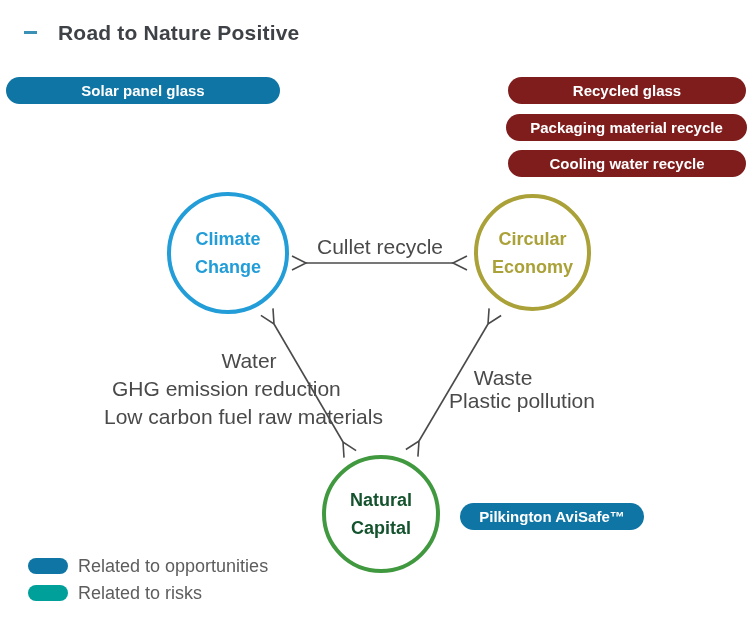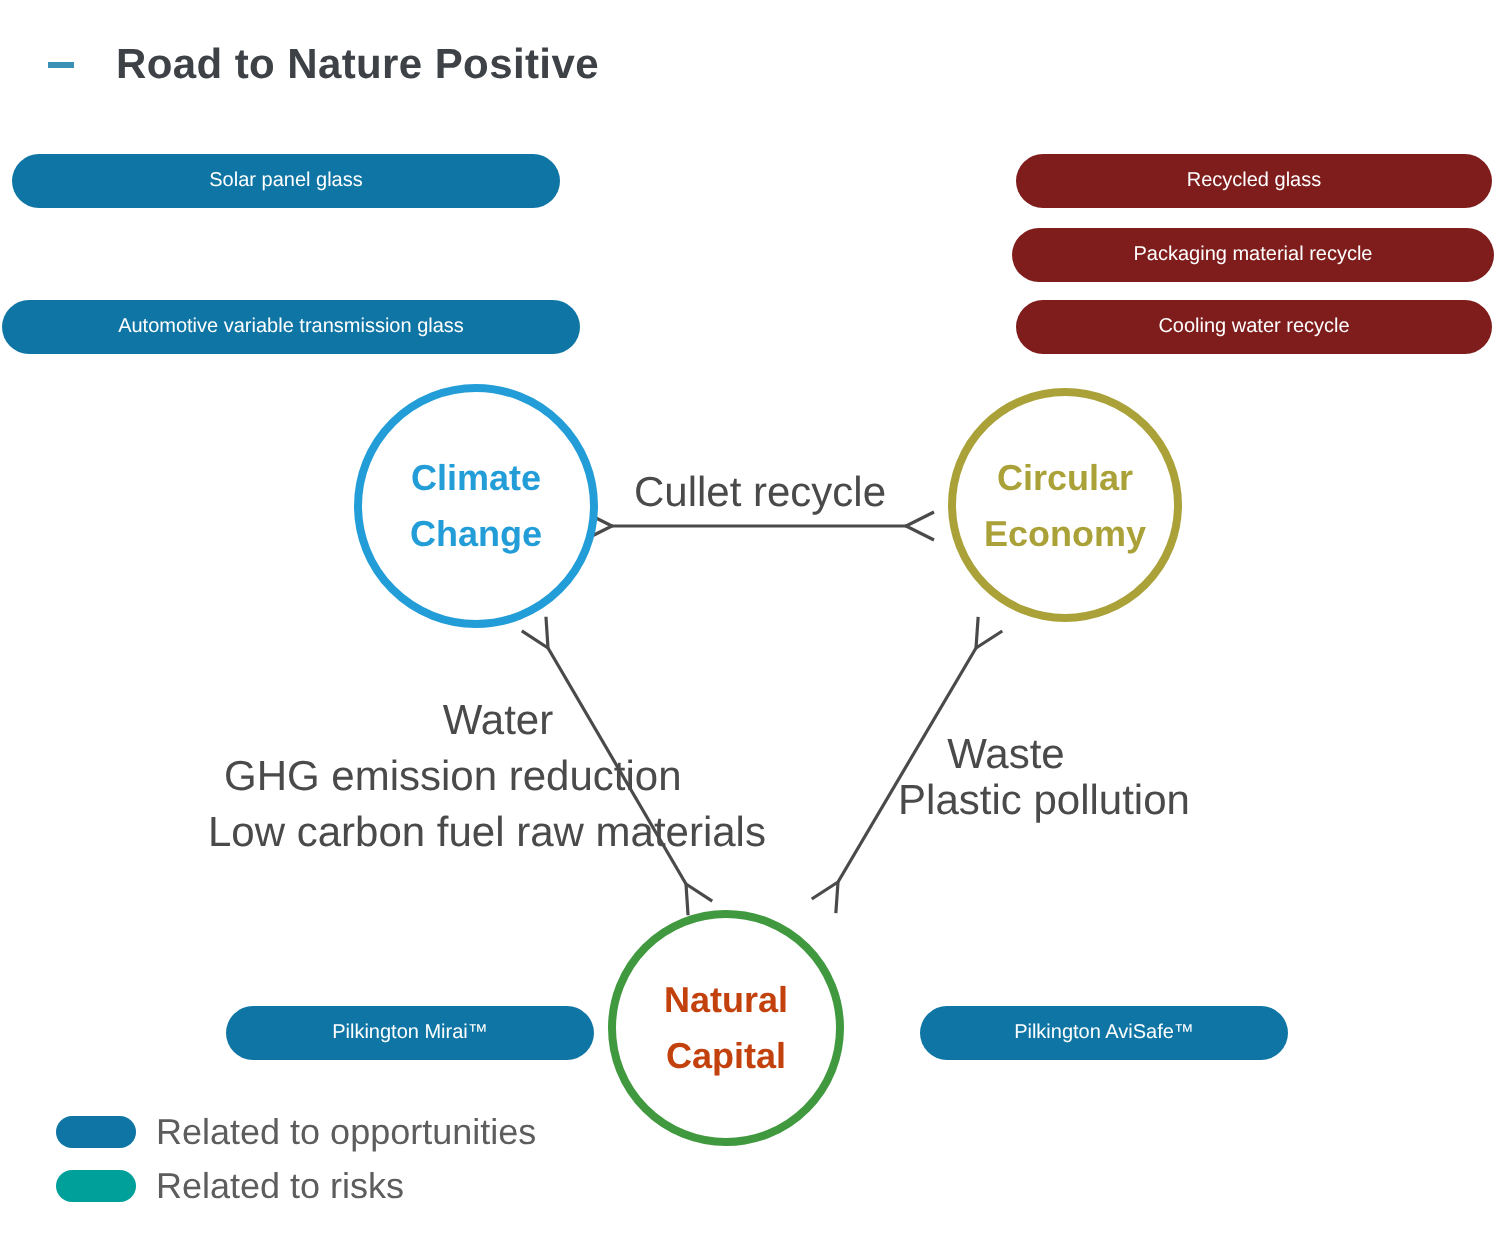--- a/index.html
+++ b/index.html
@@ -5,42 +5,42 @@
   html,body{margin:0;padding:0;background:#ffffff;}
   body{font-family:"Liberation Sans","DejaVu Sans",sans-serif;}
   .canvas{position:relative;width:754px;height:626px;background:#ffffff;overflow:hidden;}
 
   
   .title-dash{position:absolute;left:24px;top:31px;width:13px;height:3px;background:#3a90b5;}
   .page-title{position:absolute;left:58px;top:21px;font-size:21px;font-weight:bold;color:#3e4247;letter-spacing:0.2px;text-align:center;}
 
   
   .pill{position:absolute;height:27px;border-radius:14px;display:flex;align-items:center;justify-content:center;
-        color:#ffffff;font-size:10px;font-weight:normal;white-space:nowrap;}
+        color:#ffffff;font-size:15px;font-weight:bold;white-space:nowrap;}
   .pill.blue{background:#0f75a5;}
   .pill.teal{background:#7f1d1d;}
 
   .opp1{left:6px;top:77px;width:274px;}
   .opp2{left:5px;top:114px;width:277px;}
   .opp3{left:1px;top:150px;width:289px;}
 
   .risk1{left:508px;top:77px;width:238px;}
   .risk2{left:506px;top:114px;width:241px;}
   .risk3{left:508px;top:150px;width:238px;}
 
   .prod-left{left:113px;top:503px;width:184px;}
   .prod-right{left:460px;top:503px;width:184px;}
 
   
   .node{position:absolute;border-radius:50%;background:#ffffff;box-sizing:border-box;
         display:flex;flex-direction:column;align-items:center;justify-content:center;
         font-weight:bold;font-size:18px;line-height:28px;text-align:center;}
-  .node-climate{left:177px;top:192px;width:122px;height:122px;border:4px solid #229dd8;color:#229dd8;}
+  .node-climate{left:167px;top:192px;width:122px;height:122px;border:4px solid #229dd8;color:#229dd8;}
   .node-economy{left:474px;top:194px;width:117px;height:117px;border:4px solid #aaa138;color:#aaa138;}
-  .node-natural{left:304px;top:455px;width:118px;height:118px;border:4px solid #41993f;color:#c2410c;}
+  .node-natural{left:322px;top:455px;width:118px;height:118px;border:4px solid #41993f;color:#14532d;}
 
   
   .arrow-layer{position:absolute;left:0;top:0;width:754px;height:626px;pointer-events:none;}
 
   
   .flow-label{position:absolute;font-size:21px;font-weight:normal;color:#4a4a4a;text-align:center;white-space:nowrap;}
   .cullet-label{left:305px;top:235px;width:150px;}
   .water-label{left:199px;top:349px;width:100px;}
   .ghg-label{left:112px;top:377px;width:200px;}
   .lowcarbon-label{left:104px;top:405px;width:220px;}
@@ -57,21 +57,20 @@
 </style>
 </head>
 <body>
 
 <div class="canvas">
 
   <div class="title-dash"></div>
   <h1 class="page-title" style="margin:0;">Road to Nature Positive</h1>
 
   <div class="pill blue opp1">Solar panel glass</div>
-  <div class="pill blue opp3">Automotive variable transmission glass</div>
 
   <div class="pill teal risk1">Recycled glass</div>
   <div class="pill teal risk2">Packaging material recycle</div>
   <div class="pill teal risk3">Cooling water recycle</div>
 
   <svg class="arrow-layer" viewBox="0 0 754 626" xmlns="http://www.w3.org/2000/svg">
     <defs>
       <marker id="ah" viewBox="0 0 18 18" refX="2" refY="9" markerWidth="18" markerHeight="18" orient="auto-start-reverse" markerUnits="userSpaceOnUse">
         <path d="M16,2 L2,9 L16,16" fill="none" stroke="#4a4a4a" stroke-width="1.6"></path>
       </marker>
@@ -94,21 +93,20 @@
     <span>Capital</span>
   </div>
 
   <div class="flow-label cullet-label">Cullet recycle</div>
   <div class="flow-label water-label">Water</div>
   <div class="flow-label ghg-label">GHG emission reduction</div>
   <div class="flow-label lowcarbon-label">Low carbon fuel raw materials</div>
   <div class="flow-label waste-label">Waste</div>
   <div class="flow-label plastic-label">Plastic pollution</div>
 
-  <div class="pill blue prod-left">Pilkington Mirai™</div>
   <div class="pill blue prod-right">Pilkington AviSafe™</div>
 
   <div class="legend-swatch blue"></div>
   <div class="legend-label first">Related to opportunities</div>
   <div class="legend-swatch teal"></div>
   <div class="legend-label second">Related to risks</div>
 
 </div>
 
 </body></html>

